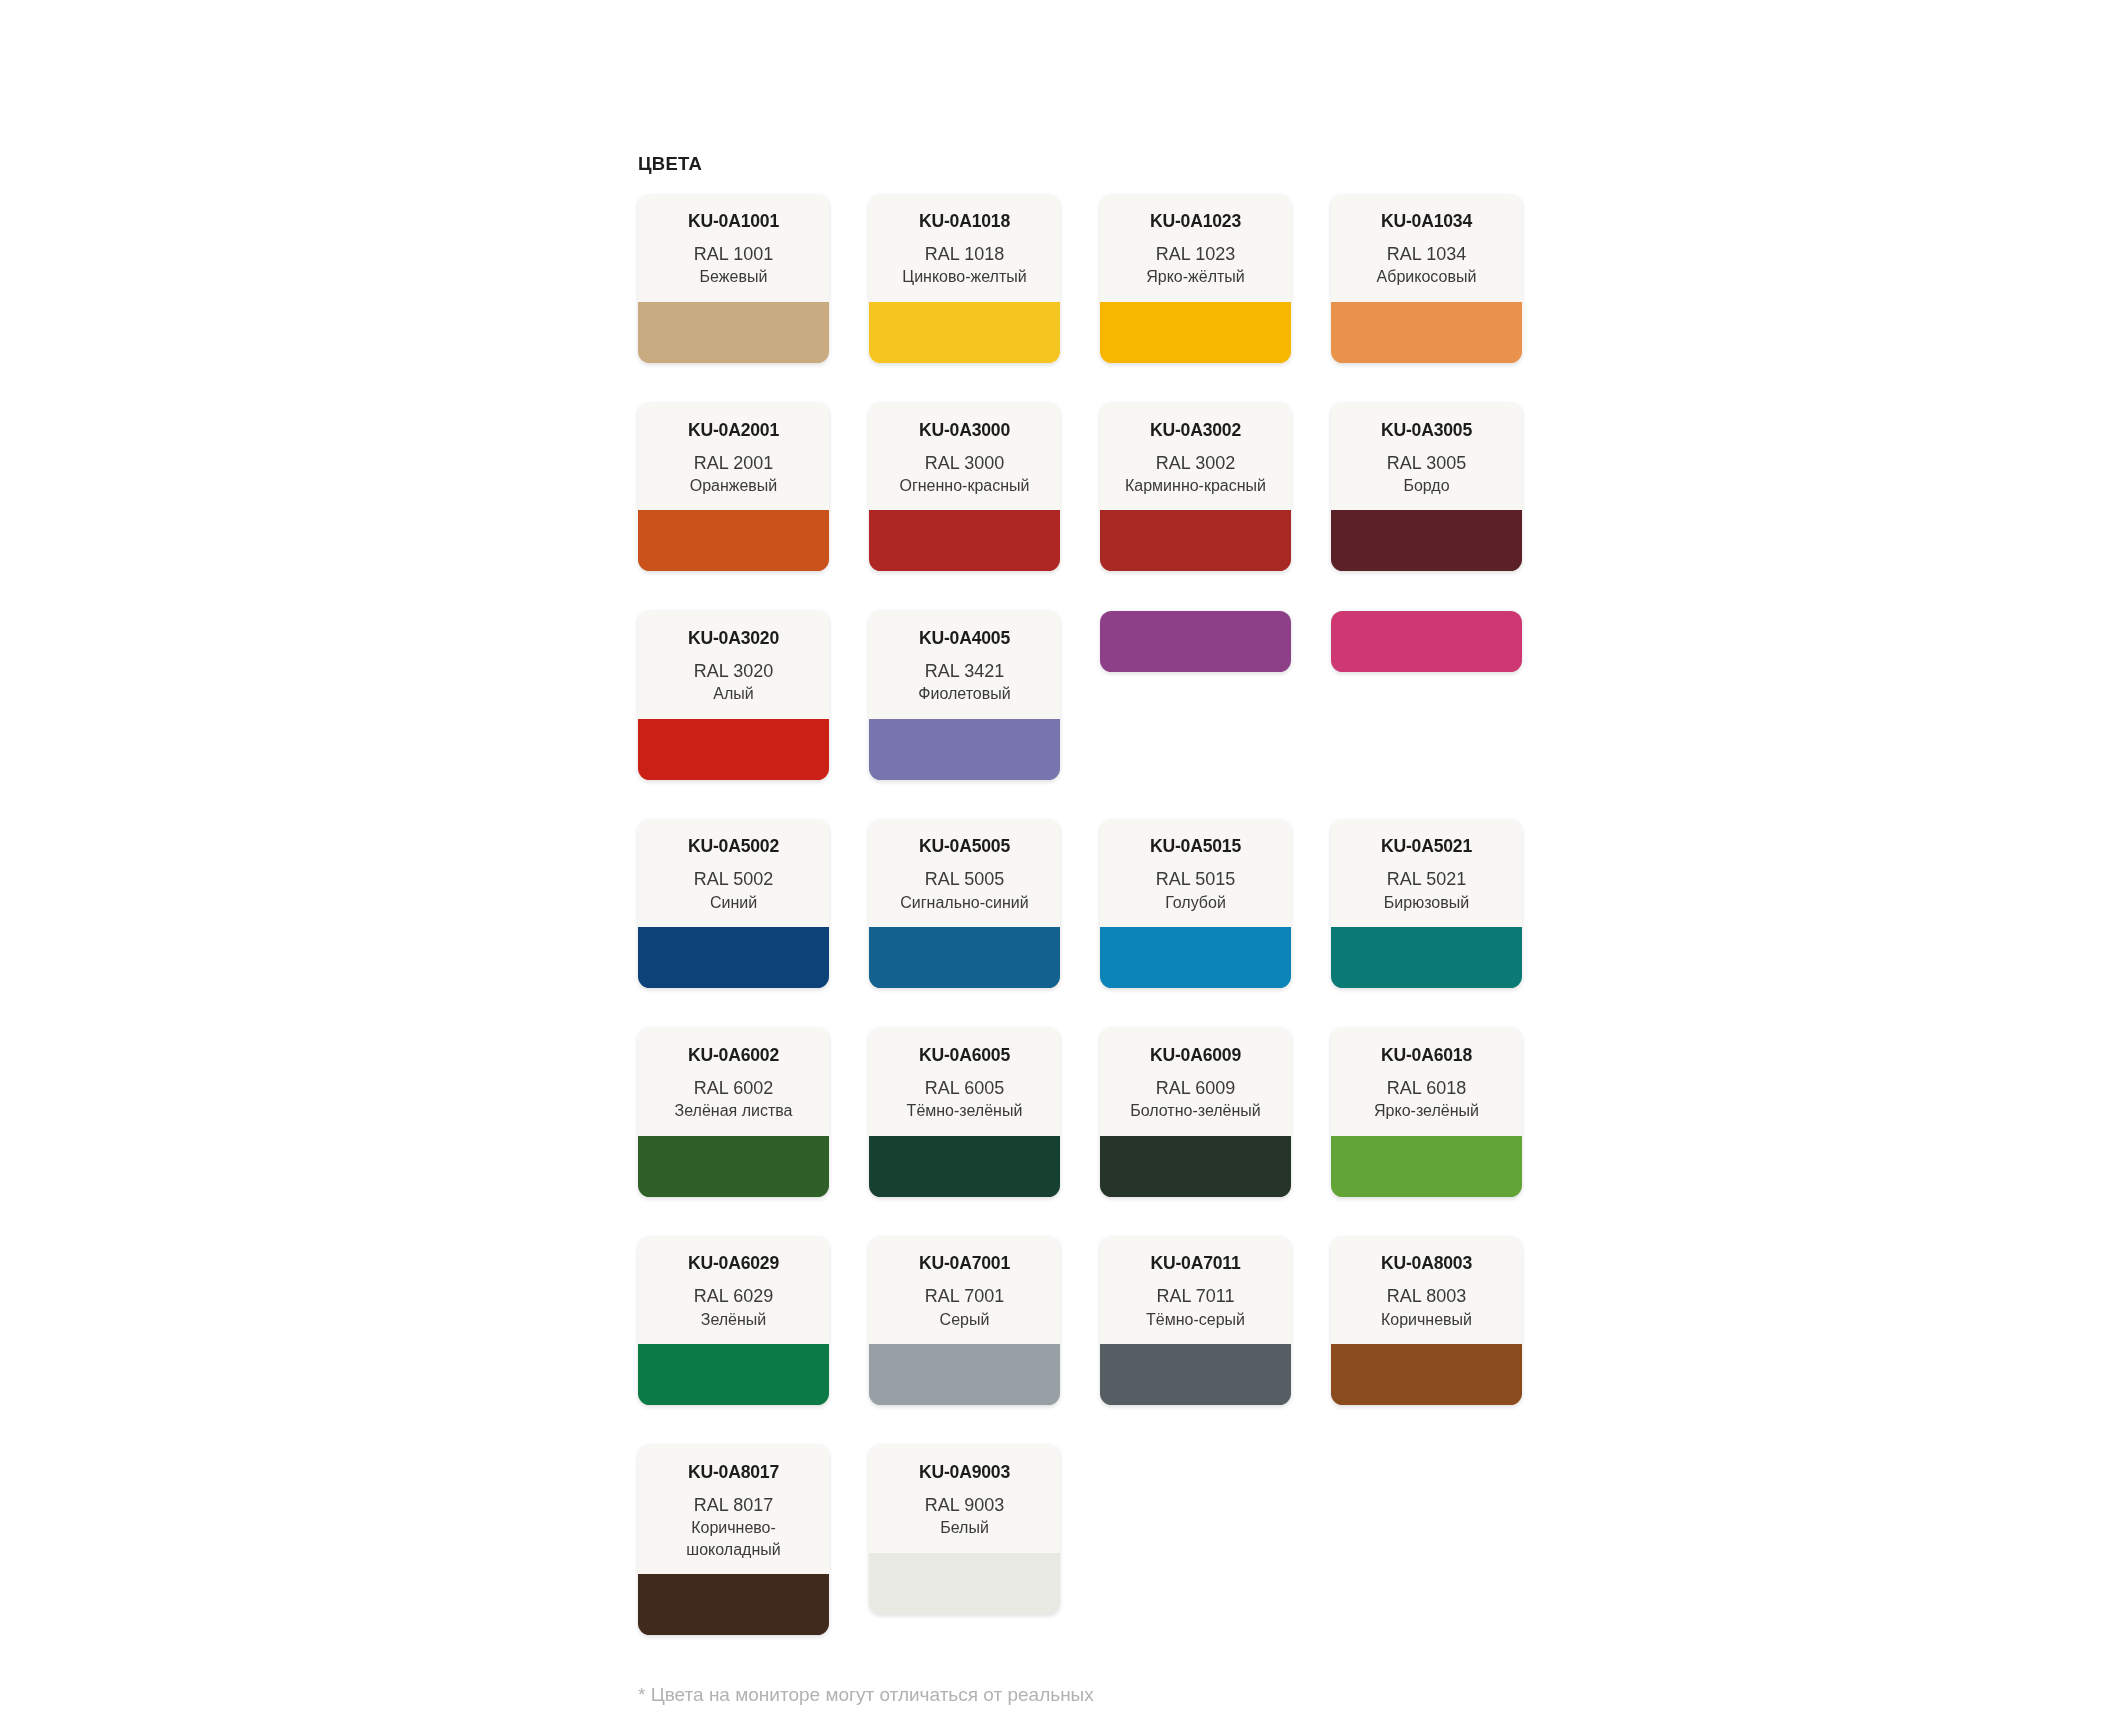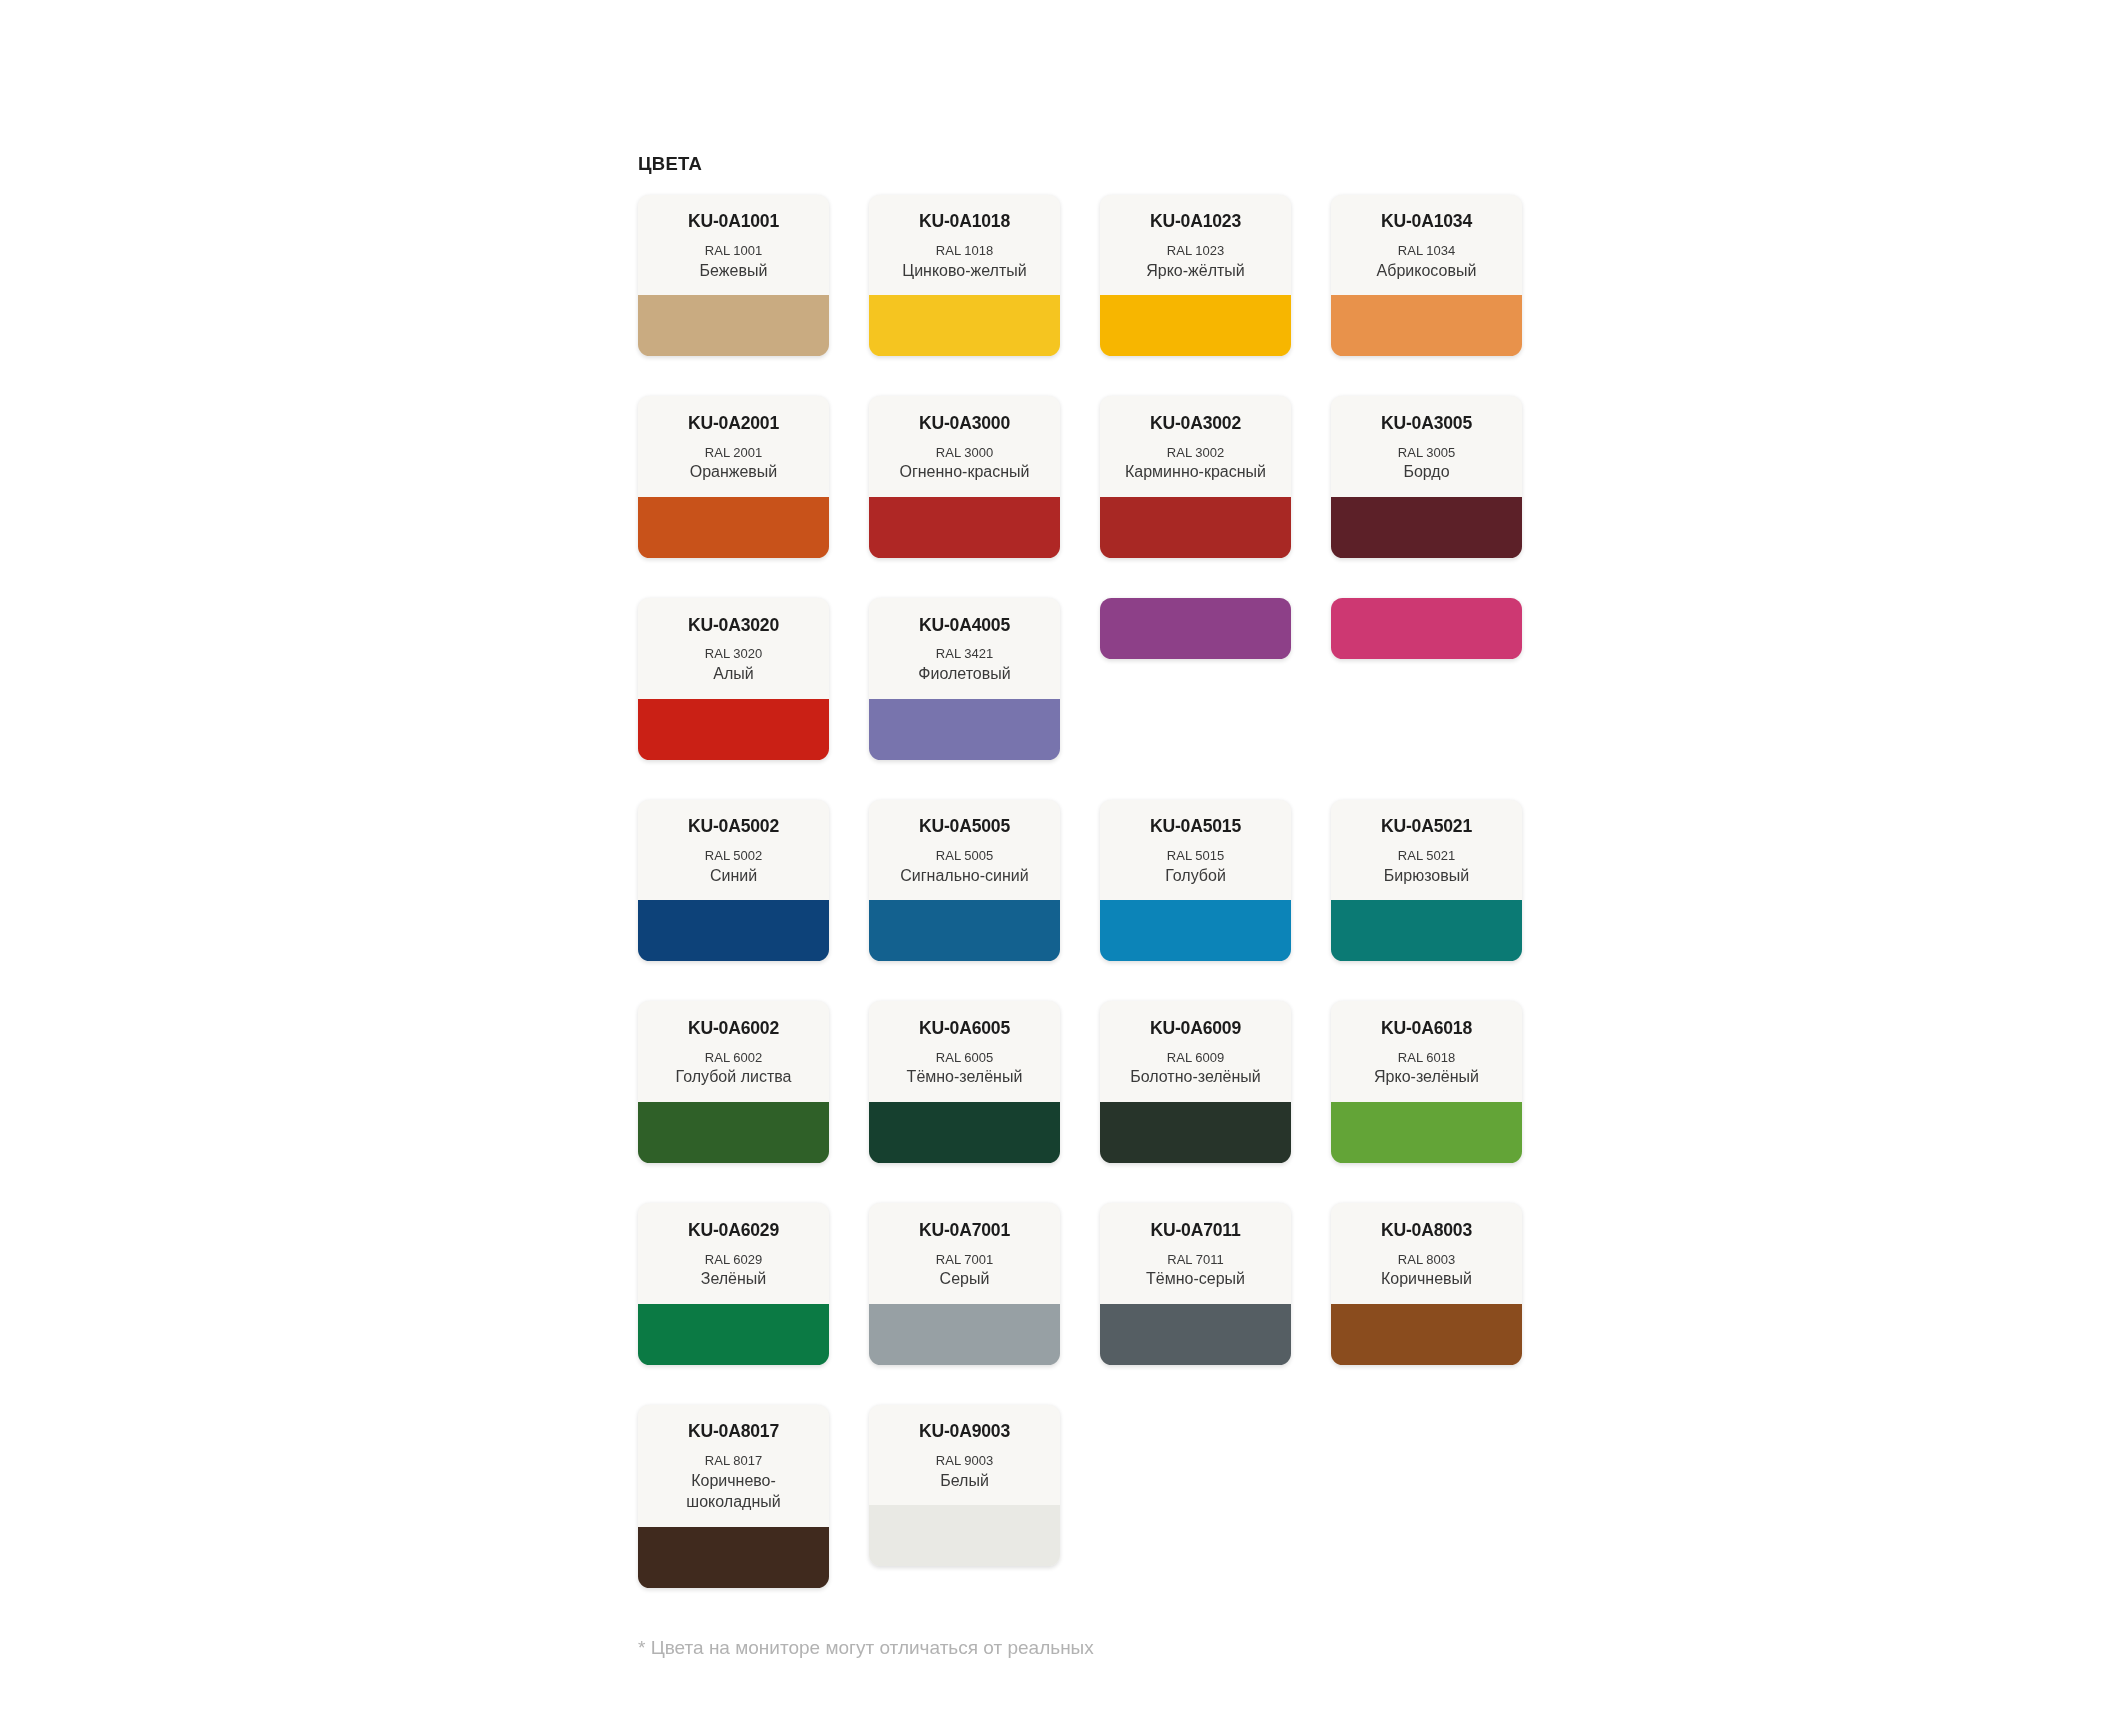--- a/index.html
+++ b/index.html
@@ -64,21 +64,21 @@
   }
   .card-code {
     font-size: 17.6px;
     font-weight: bold;
     color: #1c1c1c;
     line-height: 1.05;
     letter-spacing: -0.2px;
     margin-bottom: 11.5px;
   }
   .card-ral {
-    font-size: 13px;
+    font-size: 18px;
     color: #3a3a3a;
     line-height: 1.35;
     font-weight: normal;
   }
   .card-name {
     font-size: 16px;
     color: #3a3a3a;
     line-height: 1.35;
     font-weight: normal;
     white-space: pre-line;
@@ -219,21 +219,21 @@
             <div class="card-code">KU-0A5021</div>
             <div class="card-ral">RAL 5021</div>
             <div class="card-name">Бирюзовый</div>
           </div>
           <div class="swatch" style="background-color: rgb(11, 122, 116);"></div>
         </div>
         <div class="card">
           <div class="card-body">
             <div class="card-code">KU-0A6002</div>
             <div class="card-ral">RAL 6002</div>
-            <div class="card-name">Голубой листва</div>
+            <div class="card-name">Зелёная листва</div>
           </div>
           <div class="swatch" style="background-color: rgb(47, 96, 40);"></div>
         </div>
         <div class="card">
           <div class="card-body">
             <div class="card-code">KU-0A6005</div>
             <div class="card-ral">RAL 6005</div>
             <div class="card-name">Тёмно-зелёный</div>
           </div>
           <div class="swatch" style="background-color: rgb(22, 64, 47);"></div>

